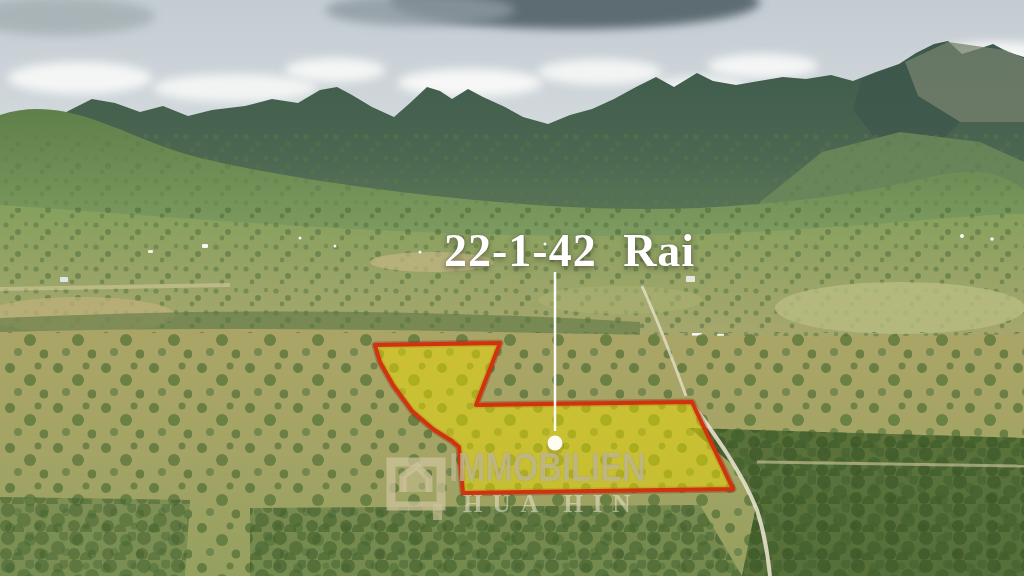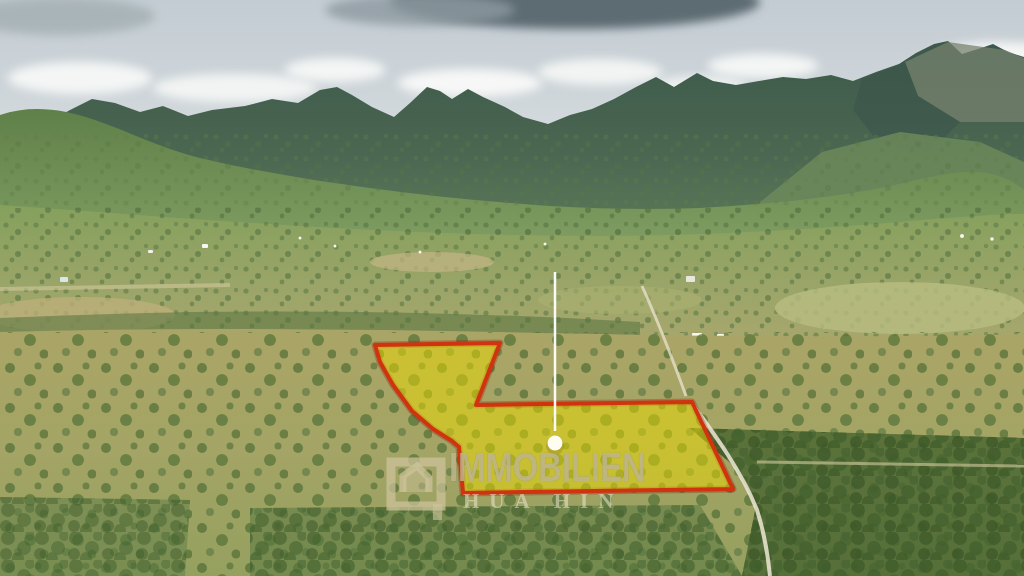--- a/index.html
+++ b/index.html
@@ -16,21 +16,21 @@
     position:absolute;left:449px;top:447px;
     font-family:"Liberation Sans",sans-serif;font-weight:bold;
     font-size:41px;line-height:1;letter-spacing:0px;
     transform:scaleX(.8);transform-origin:left top;
     color:rgba(205,196,156,.72);
     text-shadow:0 0 1px rgba(95,90,55,.45);
     white-space:nowrap;}
   .wm-location{
     position:absolute;left:463px;top:491px;
     font-family:"Liberation Serif",serif;font-weight:bold;
-    font-size:21px;line-height:1;letter-spacing:10px;
+    font-size:25px;line-height:1;letter-spacing:10px;
     color:rgba(235,230,206,.55);
     white-space:nowrap;}
   .wm-logo{position:absolute;left:383px;top:446px;width:70px;height:76px;}
 </style>
 </head>
 <body>
 
 <div class="stage">
 
   <svg class="scene" viewBox="0 0 1024 576" xmlns="http://www.w3.org/2000/svg">
@@ -171,20 +171,21 @@
       <polygon points="375,345 500,343 476,405 692,402 733,489 463,493 459,447 452,441 433,429 412,411 393,385 380,362" fill-opacity="0.5" stroke-width="4" stroke-linejoin="round" fill="#EDDC00" stroke="#D0330F"></polygon>
     </g>
 
     <g>
       <line x1="555" y1="272" x2="555" y2="431" stroke-width="2.5" opacity=".95" stroke="#FFFFFF"></line>
       <circle cx="555" cy="446" r="9" fill="rgba(110,100,20,.25)"></circle>
       <circle cx="555" cy="443" r="7.5" fill="#fffdf2"></circle>
     </g>
   </svg>
 
+  <div class="area-label">22-1-42 Rai</div>
 
   <div>
     <svg class="wm-logo" viewBox="0 0 70 76" xmlns="http://www.w3.org/2000/svg">
       <g stroke="rgba(206,196,156,.72)" fill="none">
         <path d="M8,16 H58 V60 H8 Z" stroke-width="9"></path>
         <path d="M20,46 V30 L34,20 L46,32 V46" stroke-width="7" fill="rgba(206,196,156,.45)"></path>
         <rect x="50" y="58" width="9" height="16" fill="rgba(206,196,156,.6)" stroke="none"></rect>
       </g>
     </svg>
     <div class="wm-brand">IMMOBILIEN</div>

